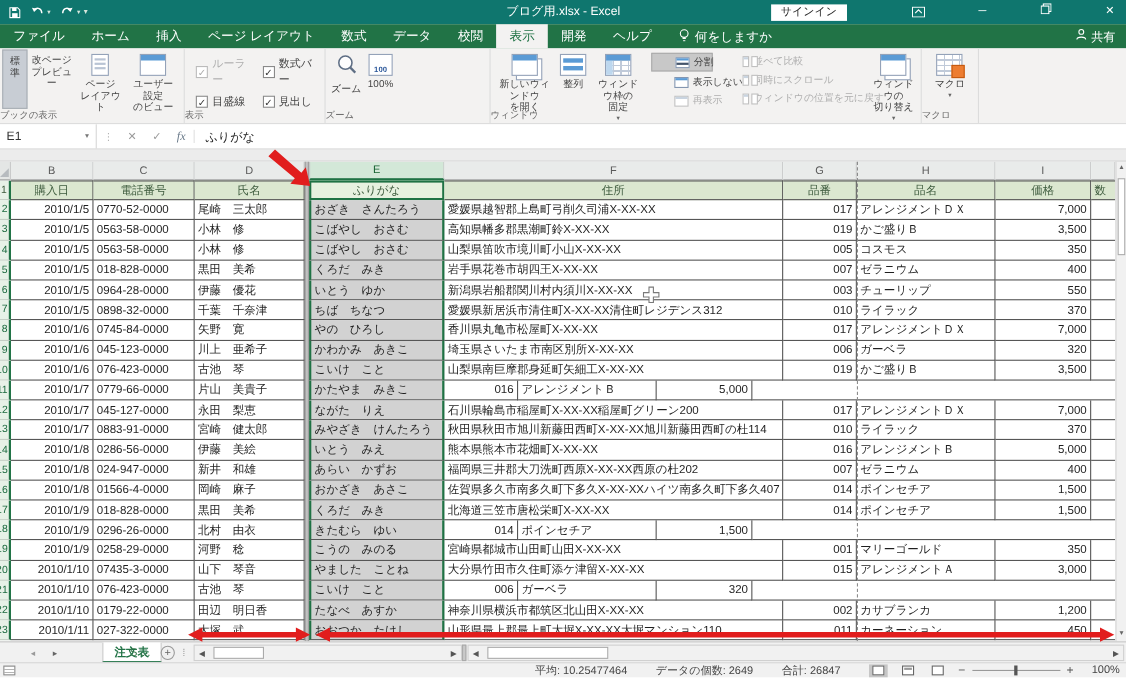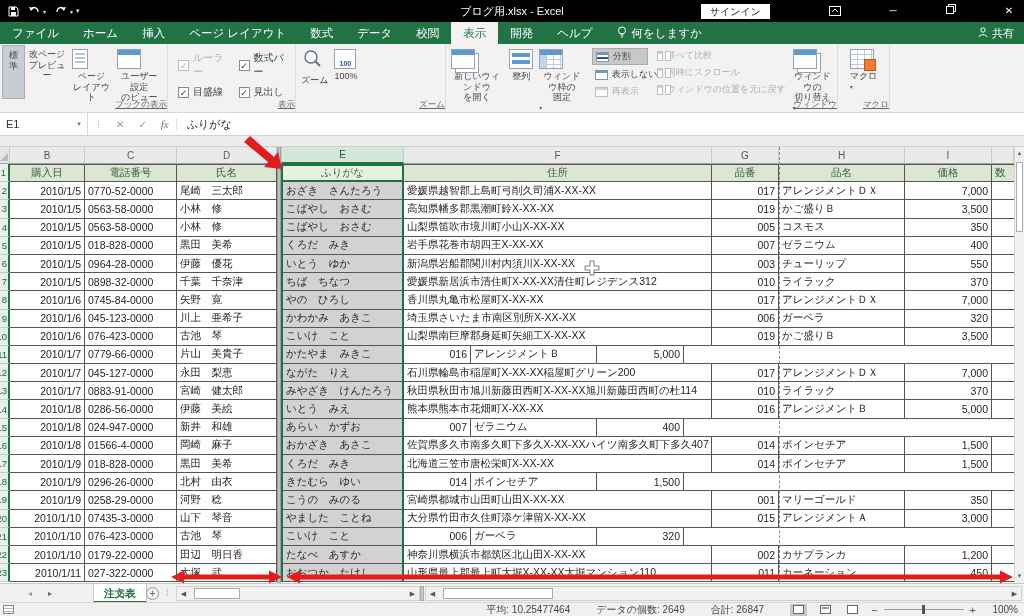--- a/index.html
+++ b/index.html
@@ -1,39 +1,39 @@
 <!DOCTYPE html>
 <html><head>
 <meta charset="utf-8">
 <style>
   html,body{margin:0;padding:0;width:1024px;height:616px;overflow:hidden;
     font-family:"Liberation Sans","DejaVu Sans",sans-serif;background:#fff;position:relative;}
   *{box-sizing:border-box;}
   
-  .titlebar{position:absolute;top:0;left:0;width:1024px;height:22px;background:#000000;color:#fff;}
+  .titlebar{position:absolute;top:0;left:0;width:1024px;height:22px;background:#0f766e;color:#fff;}
   .qat{position:absolute;left:8px;top:0;height:22px;display:flex;align-items:center;gap:9px;}
   .qat svg{display:block;}
   .qat .dd{font-size:6px;color:#d7e6dc;margin-left:-6px;}
   .win-title{position:absolute;left:0;right:0;top:0;height:22px;text-align:center;font-size:11px;line-height:22px;color:#fff;}
   .tb-right{position:absolute;right:0;top:0;height:22px;display:flex;align-items:center;gap:28px;}
   .signin{background:#fff;color:#262626;font-size:10px;height:15px;line-height:15px;padding:0 9px;margin-right:22px;}
   .wbtn{width:30px;text-align:center;font-size:10px;color:#fff;line-height:22px;}
   .ribbonopts{width:30px;display:flex;justify-content:center;}
   
   .tabrow{position:absolute;top:22px;left:0;width:1024px;height:22px;background:#217346;display:flex;align-items:flex-end;}
   .rtab{color:#fff;font-size:11.5px;padding:0 12px;height:22px;line-height:22px;}
   .rtab.active{background:#f3f2f1;color:#217346;}
   .tellme{display:flex;align-items:center;gap:5px;color:#fff;font-size:11.5px;padding:0 12px;height:22px;}
   .share{position:absolute;right:10px;top:0;height:22px;display:flex;align-items:center;gap:4px;color:#fff;font-size:11px;}
   
   .ribbon{position:absolute;top:44px;left:0;width:1024px;height:69px;background:#f3f2f1;border-bottom:1px solid #d8d8d8;display:flex;overflow:hidden;}
   .rgroup{position:relative;height:100%;border-right:1px solid #dcdcdc;padding:1px 2px 13px 2px;}
-  .rgroup .glabel{position:absolute;left:0;right:0;bottom:1px;text-align:right;font-size:8.5px;color:#666;text-decoration:underline;}
+  .rgroup .glabel{position:absolute;left:0;right:0;bottom:1px;text-align:left;font-size:8.5px;color:#666;}
   .rbody{display:flex;height:100%;align-items:stretch;}
-  .bigbtn{display:flex;flex-direction:column;padding:2px 3px 0 3px;color:#444;}
+  .bigbtn{display:flex;flex-direction:column;align-items:center;padding:2px 3px 0 3px;color:#444;}
   .bigbtn .blabel{font-size:9px;line-height:10.5px;text-align:center;white-space:pre-line;margin-top:2px;}
   .bigbtn.sel{background:#c8cdd4;border:1px solid #a8adb4;}
   .bigbtn .dda{font-size:6px;color:#666;margin-top:1px;}
   .bi{width:24px;height:20px;border:1px solid #94a2b8;background:#fff;position:relative;flex:none;margin-top:2px;}
   .bi.page{width:16px;background-image:linear-gradient(#fff,#fff);}
   .bi.page::after{content:"";position:absolute;left:2px;top:3px;right:2px;height:2px;background:#b9c4d4;box-shadow:0 4px 0 #b9c4d4,0 8px 0 #b9c4d4;}
   .bi.winicon::after{content:"";position:absolute;left:0;top:0;right:0;height:5px;background:#5b9bd5;}
   .bi.dualwin{box-shadow:4px 4px 0 -1px #fff,4px 4px 0 0 #94a2b8;}
   .bi.freeze{background-image:repeating-linear-gradient(to right,transparent 0 6px,#c0cad9 6px 7px),repeating-linear-gradient(to bottom,transparent 0 4px,#c0cad9 4px 5px);}
   .bi.freeze::before{content:"";position:absolute;left:0;top:0;bottom:0;width:6px;background:#bdd7ee;}
@@ -44,21 +44,21 @@
   .zoom100{width:22px;height:20px;border:1px solid #94a2b8;background:#fff;margin-top:2px;position:relative;}
   .zoom100::after{content:"100";position:absolute;left:0;right:0;bottom:1px;text-align:center;font-size:7px;font-weight:bold;color:#2b579a;}
   
   .chkgrid{display:grid;grid-template-columns:auto auto;gap:6px 14px;align-content:center;padding:6px 8px 0 8px;}
   .chk{display:flex;align-items:center;gap:4px;font-size:10px;color:#444;}
   .chk .box{width:11px;height:11px;border:1px solid #8a8a8a;background:#fff;font-size:9px;line-height:10px;text-align:center;color:#333;flex:none;}
   .chk.dis{color:#aeaeae;}
   .chk.dis .box{border-color:#bbb;color:#aaa;}
   
   .smallcol{display:flex;flex-direction:column;justify-content:flex-start;gap:2px;padding:3px 2px 0 4px;}
-  .sbtn{display:flex;align-items:center;gap:4px;font-size:9px;color:#444;padding:1px 3px;white-space:nowrap;}
+  .sbtn{display:flex;align-items:center;gap:4px;font-size:9px;color:#444;padding:1px 21px;white-space:nowrap;}
   .sbtn.active{background:#c8c8c8;border:1px solid #ababab;}
   .sbtn.dis{color:#aeaeae;}
   .mi{width:13px;height:10px;border:1px solid #8496b0;background:#fff;flex:none;position:relative;}
   .mi::before{content:"";position:absolute;left:0;top:0;right:0;height:2px;background:#5b9bd5;}
   .mi.split::after{content:"";position:absolute;left:0;right:0;top:4px;height:2px;background:#44546a;}
   .sbtn.dis .mi{border-color:#c0c0c0;}
   .sbtn.dis .mi::before{background:#c9d4e0;}
   .mi.two{width:6px;box-shadow:8px 0 0 -1px #fff,8px 0 0 0 #c0c0c0;}
   
   .fbar{position:absolute;top:113px;left:0;width:1024px;height:23px;background:#fff;border-bottom:1px solid #d0d0d0;display:flex;align-items:center;font-size:11px;color:#333;}
@@ -545,20 +545,21 @@
         <div class="g-cell c-i">5,000</div>
         <div class="g-cell c-j"></div>
       </div>
       <div class="g-row">
         <div class="g-cell c-rowhdr">15</div>
         <div class="g-cell c-b">2010/1/8</div>
         <div class="g-cell c-c">024-947-0000</div>
         <div class="g-cell c-d">新井　和雄</div>
         <div class="g-cell c-split"></div>
         <div class="g-cell c-e">あらい　かずお</div>
+        <div class="g-cell c-f">福岡県三井郡大刀洗町西原X-XX-XX西原の杜202</div>
         <div class="g-cell c-g">007</div>
         <div class="g-cell c-h">ゼラニウム</div>
         <div class="g-cell c-i">400</div>
         <div class="g-cell c-j"></div>
       </div>
       <div class="g-row">
         <div class="g-cell c-rowhdr">16</div>
         <div class="g-cell c-b">2010/1/8</div>
         <div class="g-cell c-c">01566-4-0000</div>
         <div class="g-cell c-d">岡崎　麻子</div>

